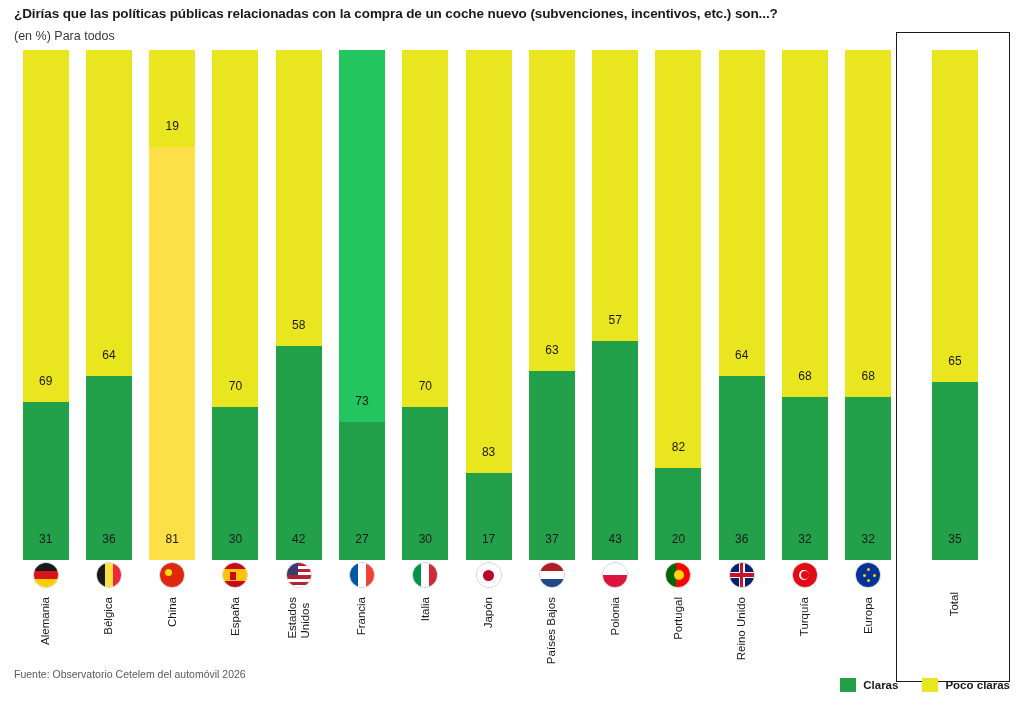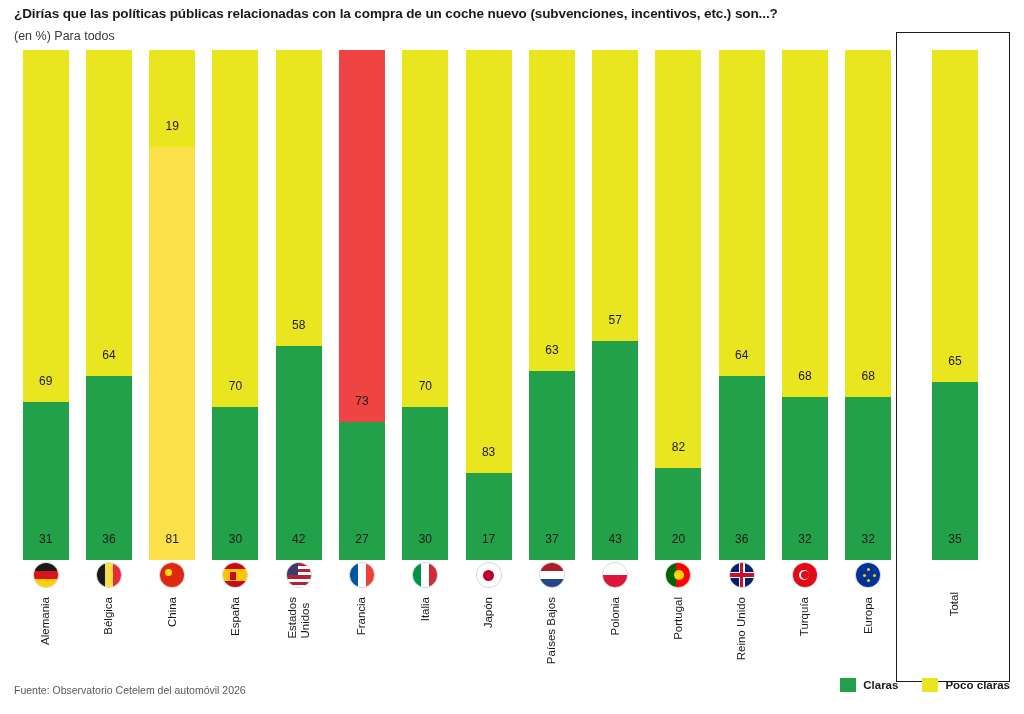--- a/index.html
+++ b/index.html
@@ -129,21 +129,21 @@
     text-align: left;
     line-height: 1.15;
     white-space: pre-line;
     max-height: 72px;
   }
   .cat-label.no-flag { margin-top: 32px; }
 
   .source {
     position: absolute;
     left: 14px;
-    top: 684px;
+    top: 668px;
     font-size: 10.5px;
     color: #5a5a5a;
   }
   .legend {
     position: absolute;
     right: 14px;
     top: 678px;
     display: flex;
     gap: 24px;
   }
@@ -206,21 +206,21 @@
             <div class="seg seg-top" style="height: 58%; background: rgb(233, 229, 31);">
               <span class="val">58</span>
             </div>
             <div class="seg seg-bottom" style="height: 42%; background: rgb(35, 161, 74);">
               <span class="val">42</span>
             </div>
           </div>
         </div>
         <div class="col">
           <div class="bar-wrap">
-            <div class="seg seg-top" style="height: 73%; background: #ef4444;">
+            <div class="seg seg-top" style="height: 73%; background: #22c55e;">
               <span class="val">73</span>
             </div>
             <div class="seg seg-bottom" style="height: 27%; background: rgb(35, 161, 74);">
               <span class="val">27</span>
             </div>
           </div>
         </div>
         <div class="col">
           <div class="bar-wrap">
             <div class="seg seg-top" style="height: 70%; background: rgb(233, 229, 31);">

